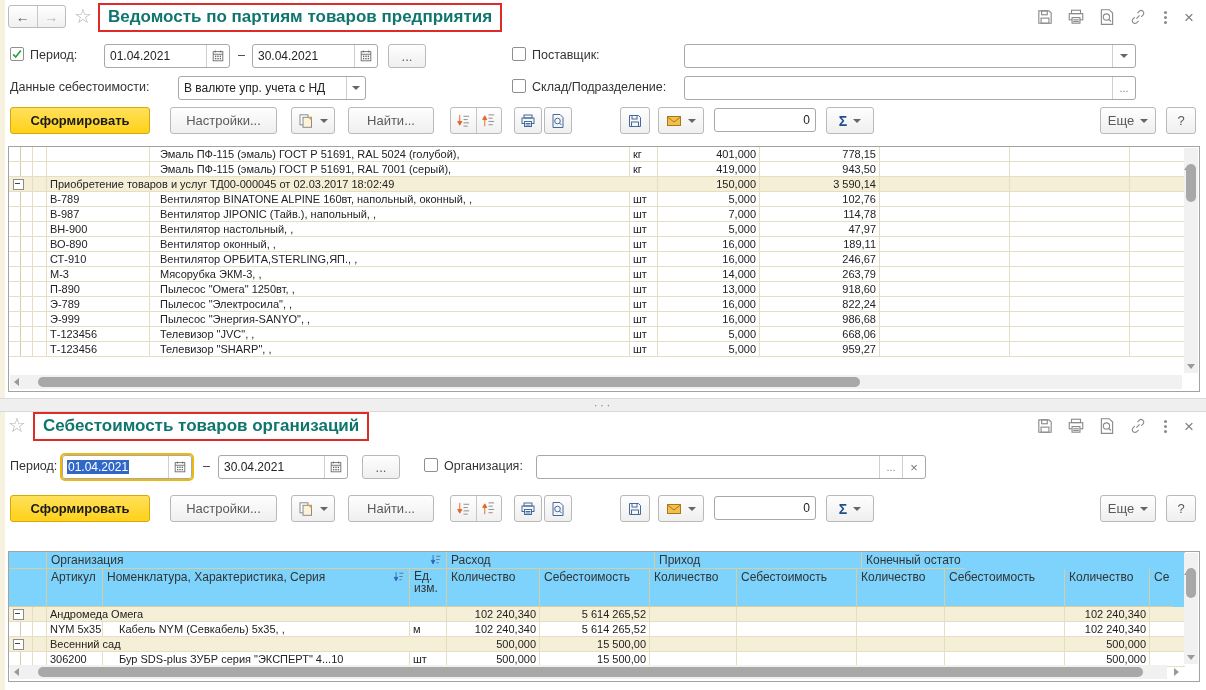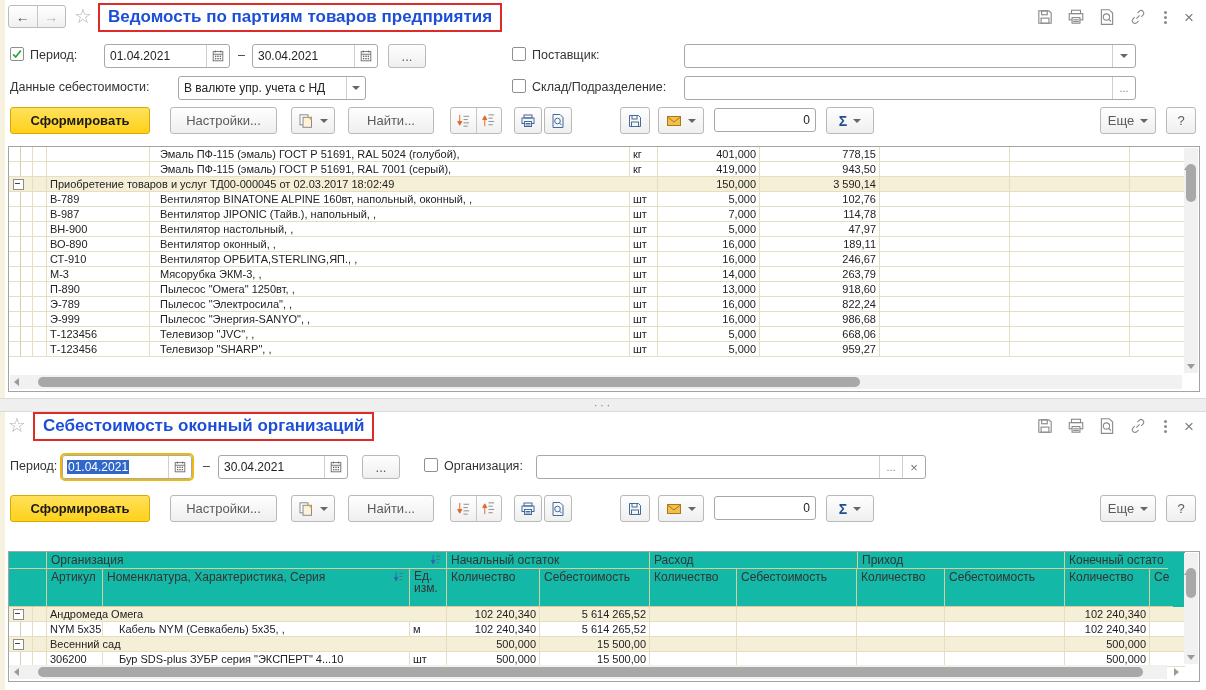--- a/index.html
+++ b/index.html
@@ -19,21 +19,21 @@
        font:12px "Liberation Sans","DejaVu Sans",sans-serif;padding:0 5px;color:#222}
   .fbtn{width:22px;display:flex;align-items:center;justify-content:center;border-left:1px solid #cfcfcf;color:#666;flex:none}
   .caret{width:0;height:0;border-left:4px solid transparent;border-right:4px solid transparent;border-top:4px solid #666}
   .cb{width:14px;height:14px;border:1px solid #8f8f8f;border-radius:2px;background:#fff;
       display:flex;align-items:center;justify-content:center;flex:none;box-sizing:border-box}
   .flabel{font-size:12.5px;color:#333;white-space:nowrap}
   .ticon{width:18px;height:18px;color:#8b8b8b}
   .kebab{width:3px;height:3px;border-radius:50%;background:#8b8b8b;box-shadow:0 -5px 0 #8b8b8b,0 5px 0 #8b8b8b}
   .xclose{font-size:17px;color:#7f7f7f;line-height:1}
   .redbox{border:2px solid #de2b27;padding:1px 8px 2px 8px;display:flex;align-items:center;box-sizing:border-box}
-  .wtitle{font-size:17px;font-weight:bold;color:#1d4ed8;white-space:nowrap}
+  .wtitle{font-size:17px;font-weight:bold;color:#0f766e;white-space:nowrap}
   .star{font-size:20px;color:#b3b3b3;line-height:1}
   
   .tblbox{position:absolute;background:#fff;border:1px solid #a3a3a3;box-sizing:border-box;overflow:hidden}
   .trow{display:flex;height:15px;line-height:14px;font-size:11px;background:#fff}
   .trow .c{box-sizing:border-box;flex:none;border-right:1px solid #e6dec2;border-bottom:1px solid #e6dec2;
        padding:0 3px;white-space:nowrap;overflow:hidden}
   .trow.group{background:#f6efd7}
   .num{text-align:right}
   .expcell{position:relative;padding:0 !important}
   .expbox{display:none;width:9px;height:9px;border:1px solid #8c8c8c;background:#fff;margin:2px 0 0 4px;position:relative}
@@ -43,21 +43,21 @@
   
   .t-exp{width:24px}.t-tree{width:14px}.t-art{width:103px}.t-name{width:480px;padding-left:10px !important}
   .t-unit{width:28px}.t-qty{width:102px}.t-cost{width:120px}.t-x1{width:130px}.t-x2{width:120px}.t-x3{flex:1 !important;border-right:none !important}
   .trow.group .t-name{width:611px;padding-left:3px !important}
   
   .b-exp{width:24px}.b-tree{width:14px}.b-art{width:56px}.b-name{width:307px;padding-left:16px !important}
   .b-unit{width:37px}.b-q1{width:93px}.b-s1{width:110px}.b-q2{width:87px}.b-s2{width:120px}
   .b-q3{width:88px}.b-s3{width:120px}.b-q4{width:85px}.b-s4{flex:1 !important;border-right:none !important}
   .trow.group .b-name{width:400px;padding-left:3px !important}
   
-  .hrow{display:flex;background:#14b8a6;font-size:12px;color:#333}
+  .hrow{display:flex;background:#7dd3fc;font-size:12px;color:#333}
   .hrow .hc{box-sizing:border-box;flex:none;border-right:1px solid #d8cd9f;border-bottom:1px solid #d8cd9f;
        padding:1px 4px;overflow:hidden;white-space:nowrap;display:flex;align-items:flex-start;gap:4px}
   .h-blank{width:38px}.h-org{width:400px}.h-open{width:203px}.h-inc{width:207px}.h-exp2{width:208px}.h-close{flex:1;border-right:none !important}
   .h-art{width:56px}.h-nom{width:307px}.h-unit{width:37px;white-space:normal !important;line-height:12px}
   .h-q1{width:93px}.h-s1{width:110px}.h-q2{width:87px}.h-s2{width:120px}.h-q3{width:88px}.h-s3{width:120px}.h-q4{width:85px}.h-s4{flex:1;border-right:none !important}
   .sorticon{width:13px;height:13px;flex:none;margin-left:auto}
   
   .hscroll{position:absolute;height:14px;background:#f1f1f1;display:flex;align-items:center}
   .hthumb{height:10px;background:#a8a8a8;border-radius:5px;position:absolute;top:2px}
   .vscroll{position:absolute;width:14px;background:#f1f1f1}
@@ -511,21 +511,21 @@
 </div>
 
 <div class="splitter">
     <span>···</span>
   </div>
 
 <div class="abs" style="left:0;top:411px;width:1206px;height:279px">
 
   <div class="abs star" style="left:8px;top:4px">☆</div>
   <div class="redbox abs" style="left:33px;top:1px;height:29px">
-    <span class="wtitle">Себестоимость оконный организаций</span>
+    <span class="wtitle">Себестоимость товаров организаций</span>
   </div>
   <div class="abs" style="right:12px;top:6px;display:flex;gap:13px;align-items:center">
     <svg class="ticon">
         <use href="#i-floppy"></use>
       </svg>
     <svg class="ticon">
         <use href="#i-printer"></use>
       </svg>
     <svg class="ticon">
         <use href="#i-docsearch"></use>
@@ -623,23 +623,20 @@
 
   <div class="tblbox" style="left:8px;top:140px;width:1192px;height:131px">
 
     <div class="hrow" style="height:17px;width:1176px">
       <span class="hc h-blank"></span>
       <span class="hc h-org">
           <span>Организация</span>
           <svg class="sorticon">
             <use href="#i-sortd"></use>
           </svg>
-        </span>
-      <span class="hc h-open">
-          <span>Начальный остаток</span>
         </span>
       <span class="hc h-exp2">
           <span>Расход</span>
         </span>
       <span class="hc h-inc">
           <span>Приход</span>
         </span>
       <span class="hc h-close">
           <span>Конечный остато</span>
         </span>

